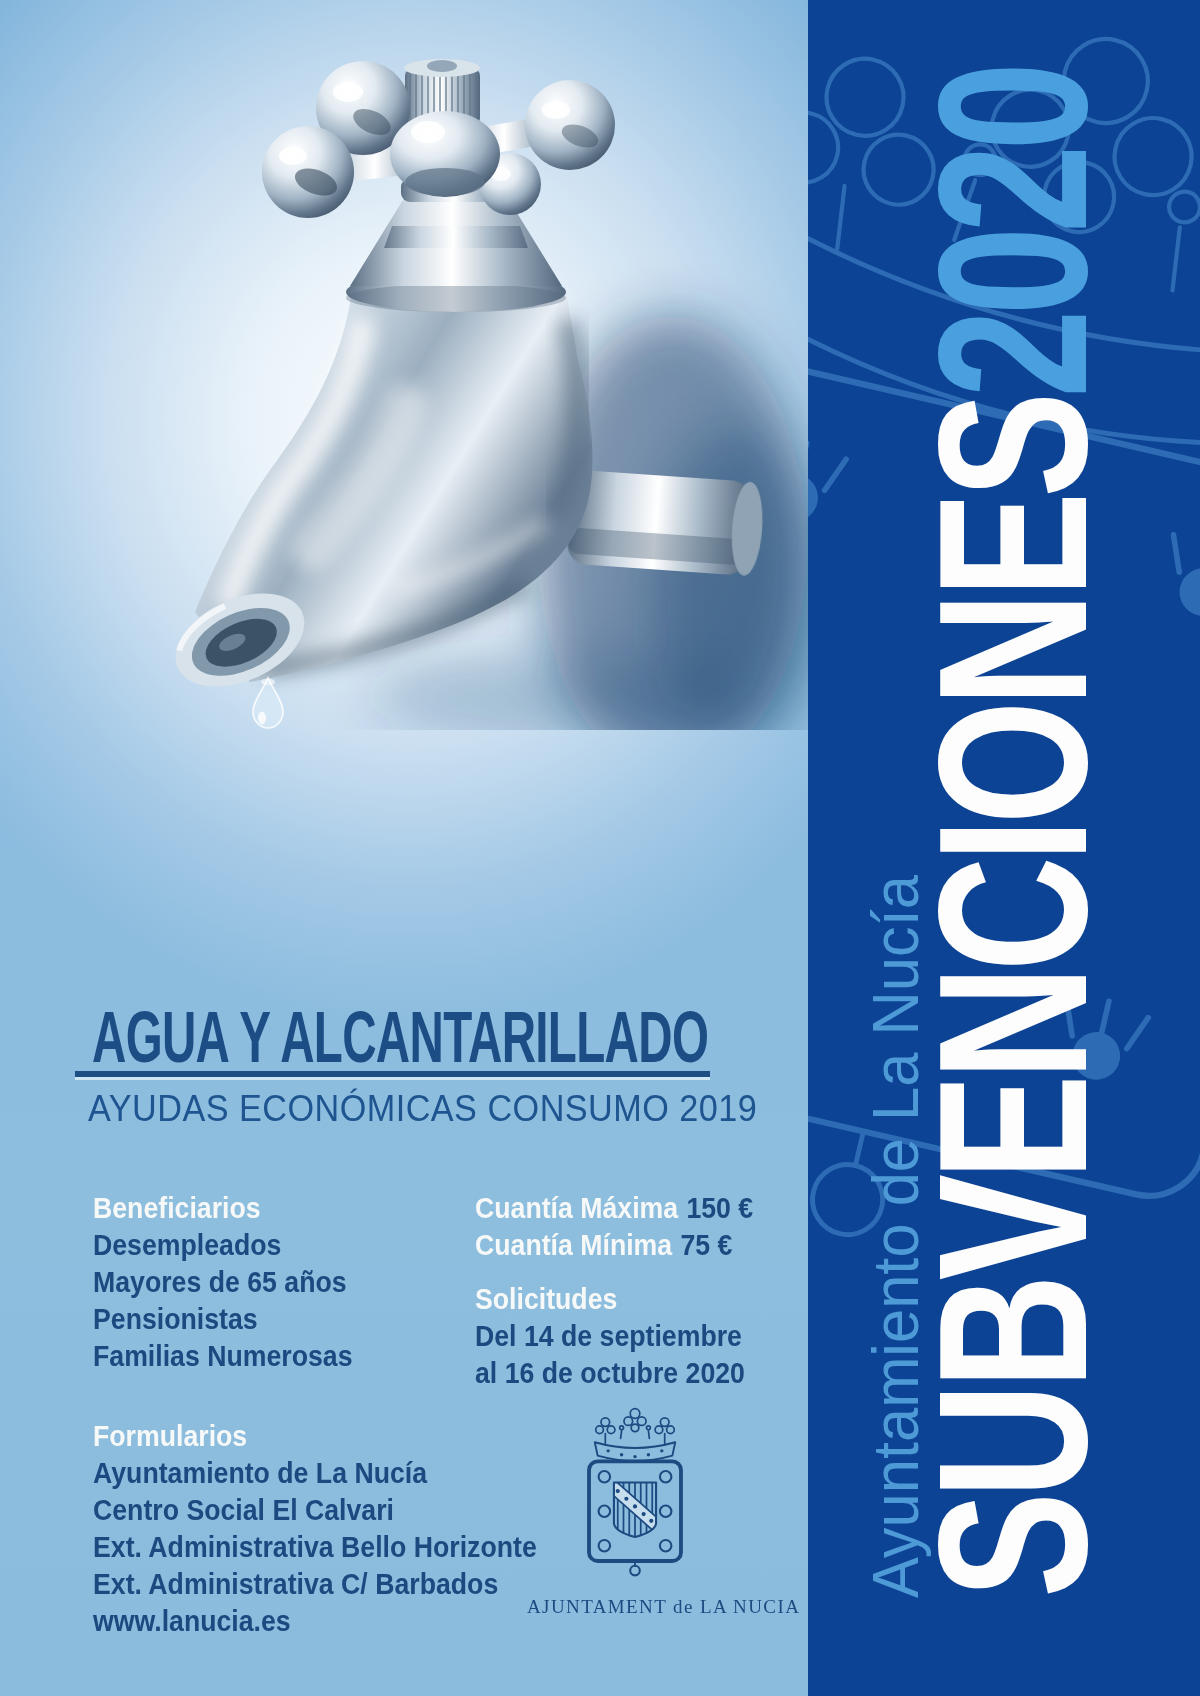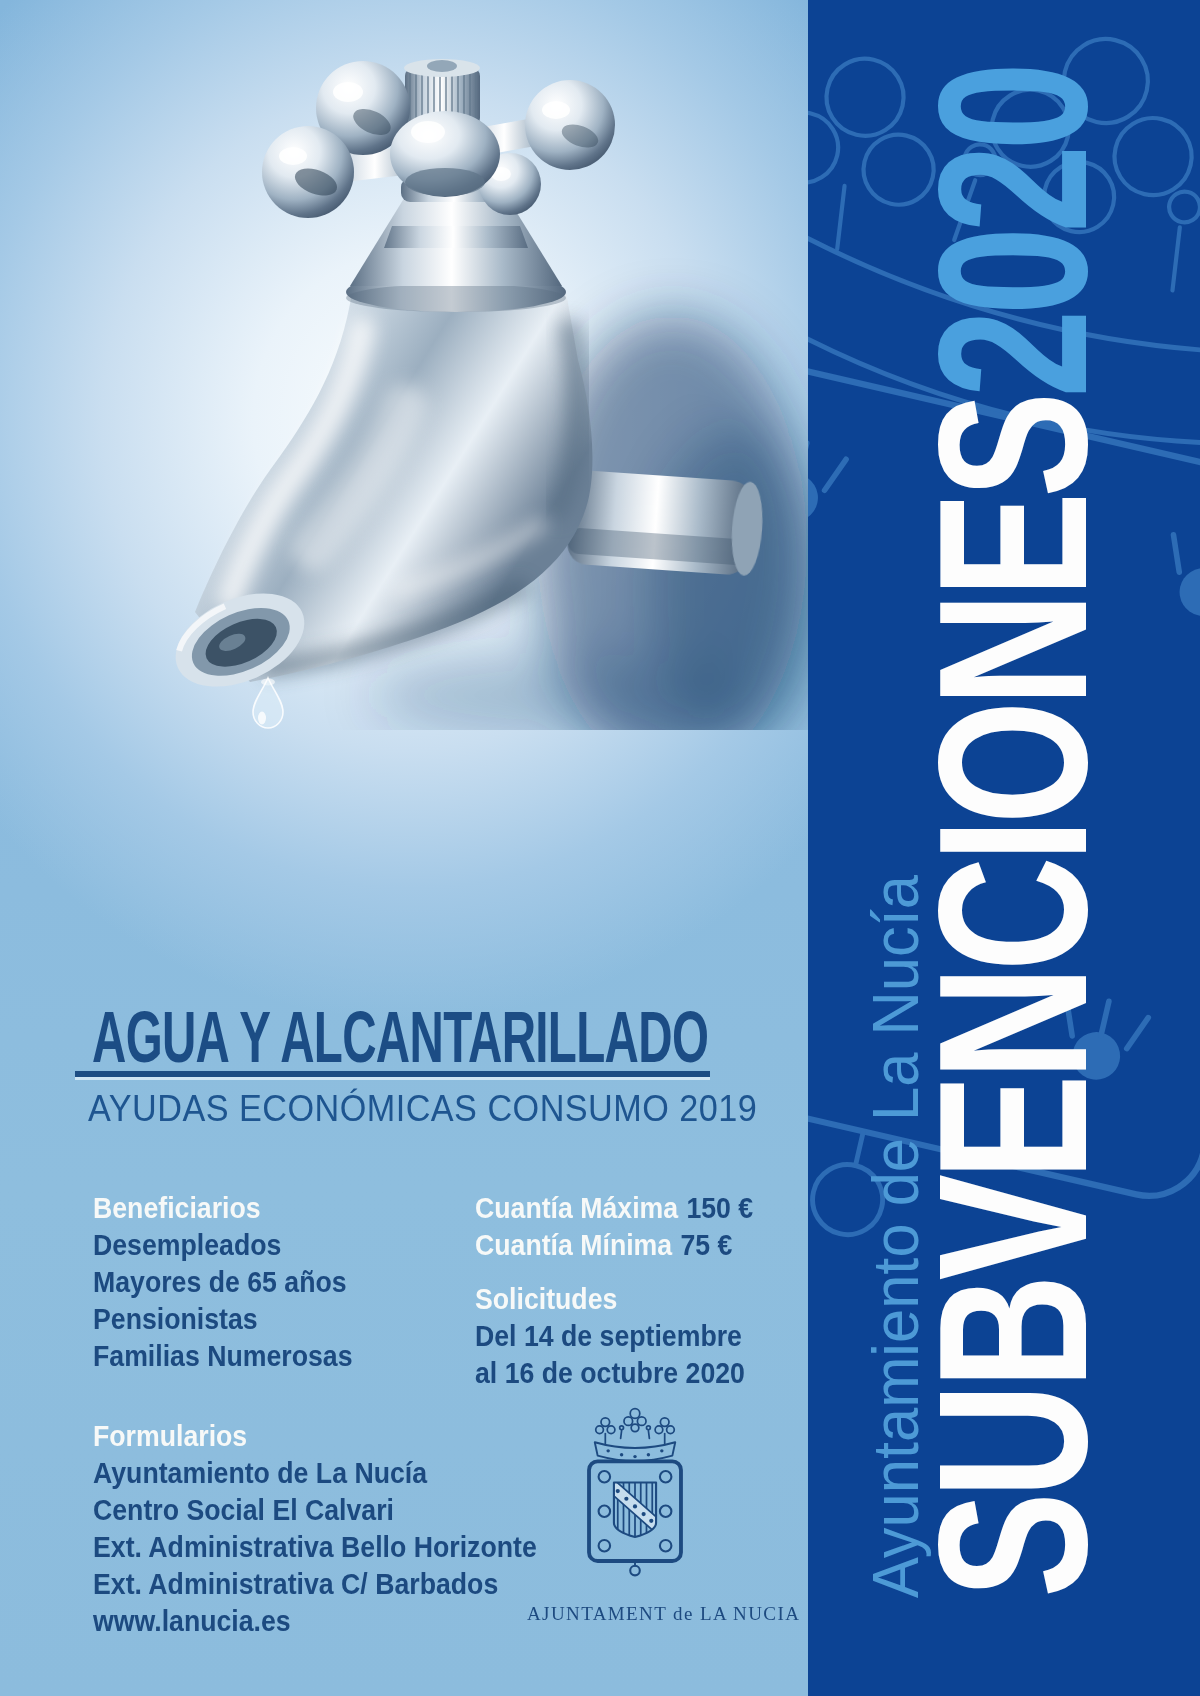--- a/index.html
+++ b/index.html
@@ -39,21 +39,21 @@
   .navy{ color:#1c4a80; }
   .info-left{ left:93px; top:1190px; }
   .info-right{ left:475px; top:1190px; }
   .gap-top{ margin-top:17px; }
   .val{ margin-left:9px; }
   .forms{ left:93px; top:1418px; }
   .forms a{ color:#1c4a80; text-decoration:none; }
 
   .logo{ position:absolute; left:527px; top:1402px; width:216px; text-align:center; }
   .logo .caption{
-    margin-top:15px; font-family:"Liberation Serif","DejaVu Serif",serif;
+    margin-top:8px; font-family:"Liberation Serif","DejaVu Serif",serif;
     font-size:19px; letter-spacing:1.4px; color:#1d4a80; white-space:nowrap;
   }
 
   
   .sidebar{
     position:absolute; left:808px; top:0; width:392px; height:1696px;
     background:#0c4394; overflow:hidden;
   }
   .watermark{
     position:absolute; left:-230px; top:-50px; width:1050px; height:1330px;

